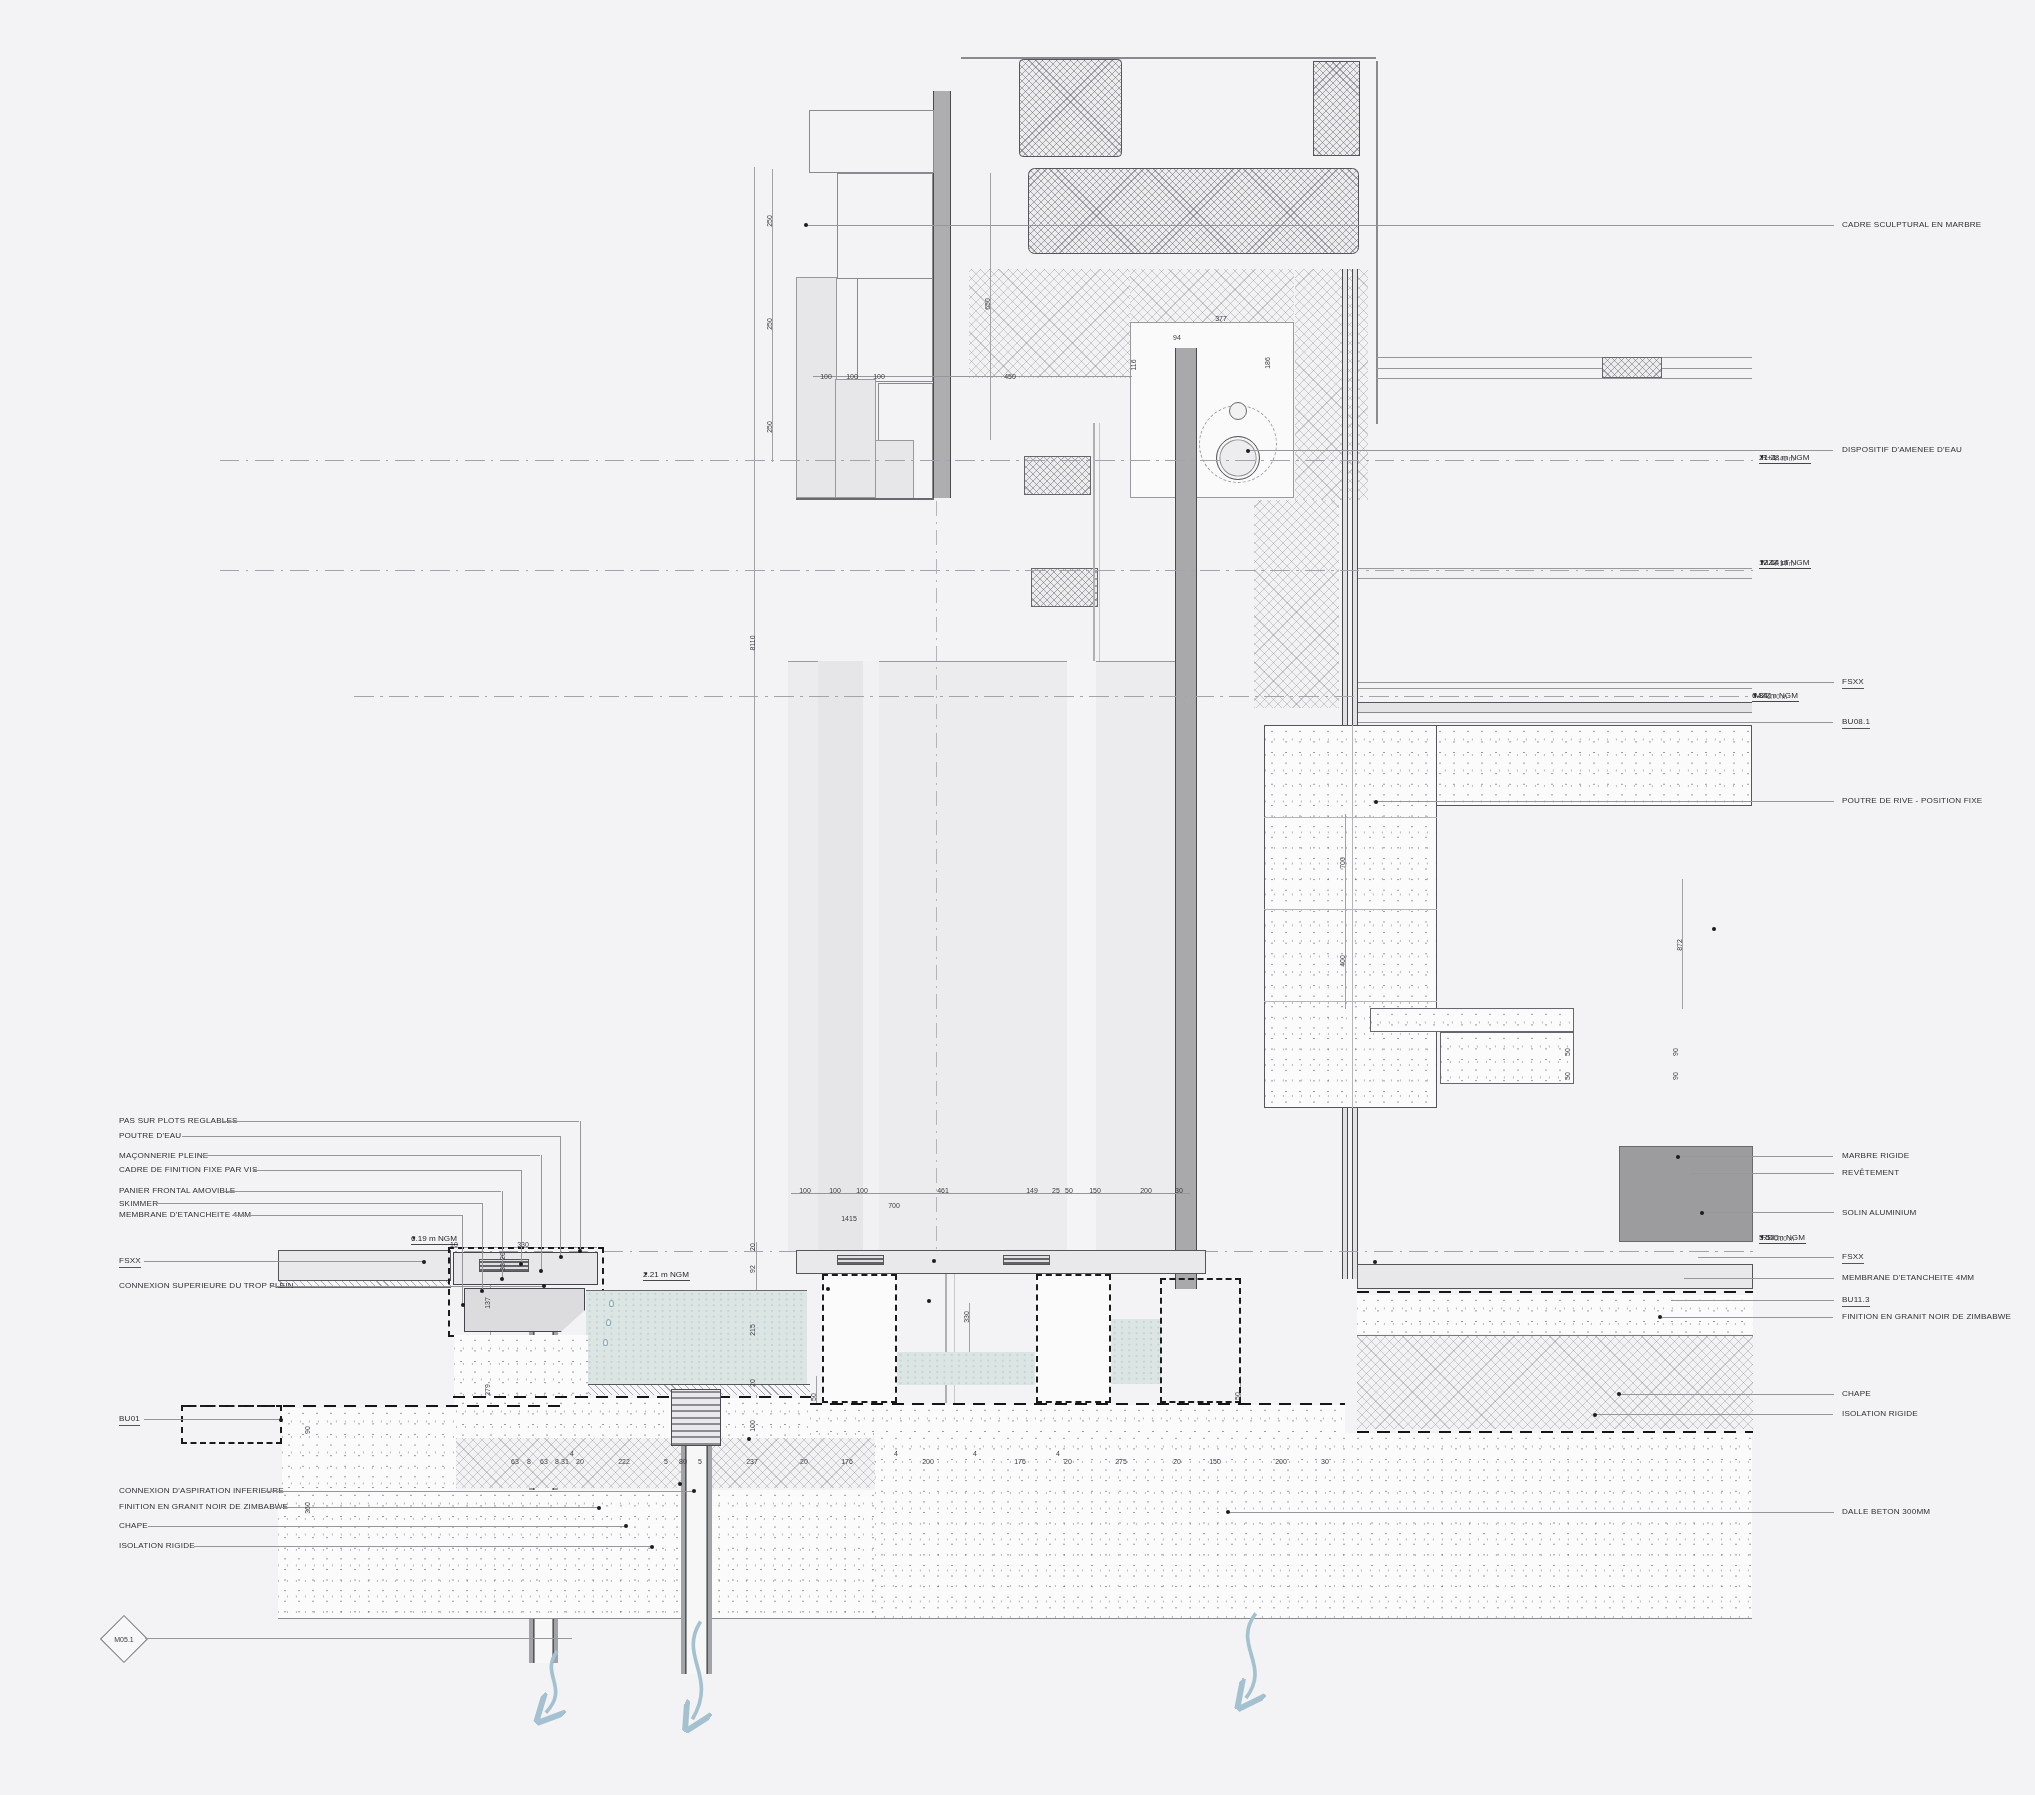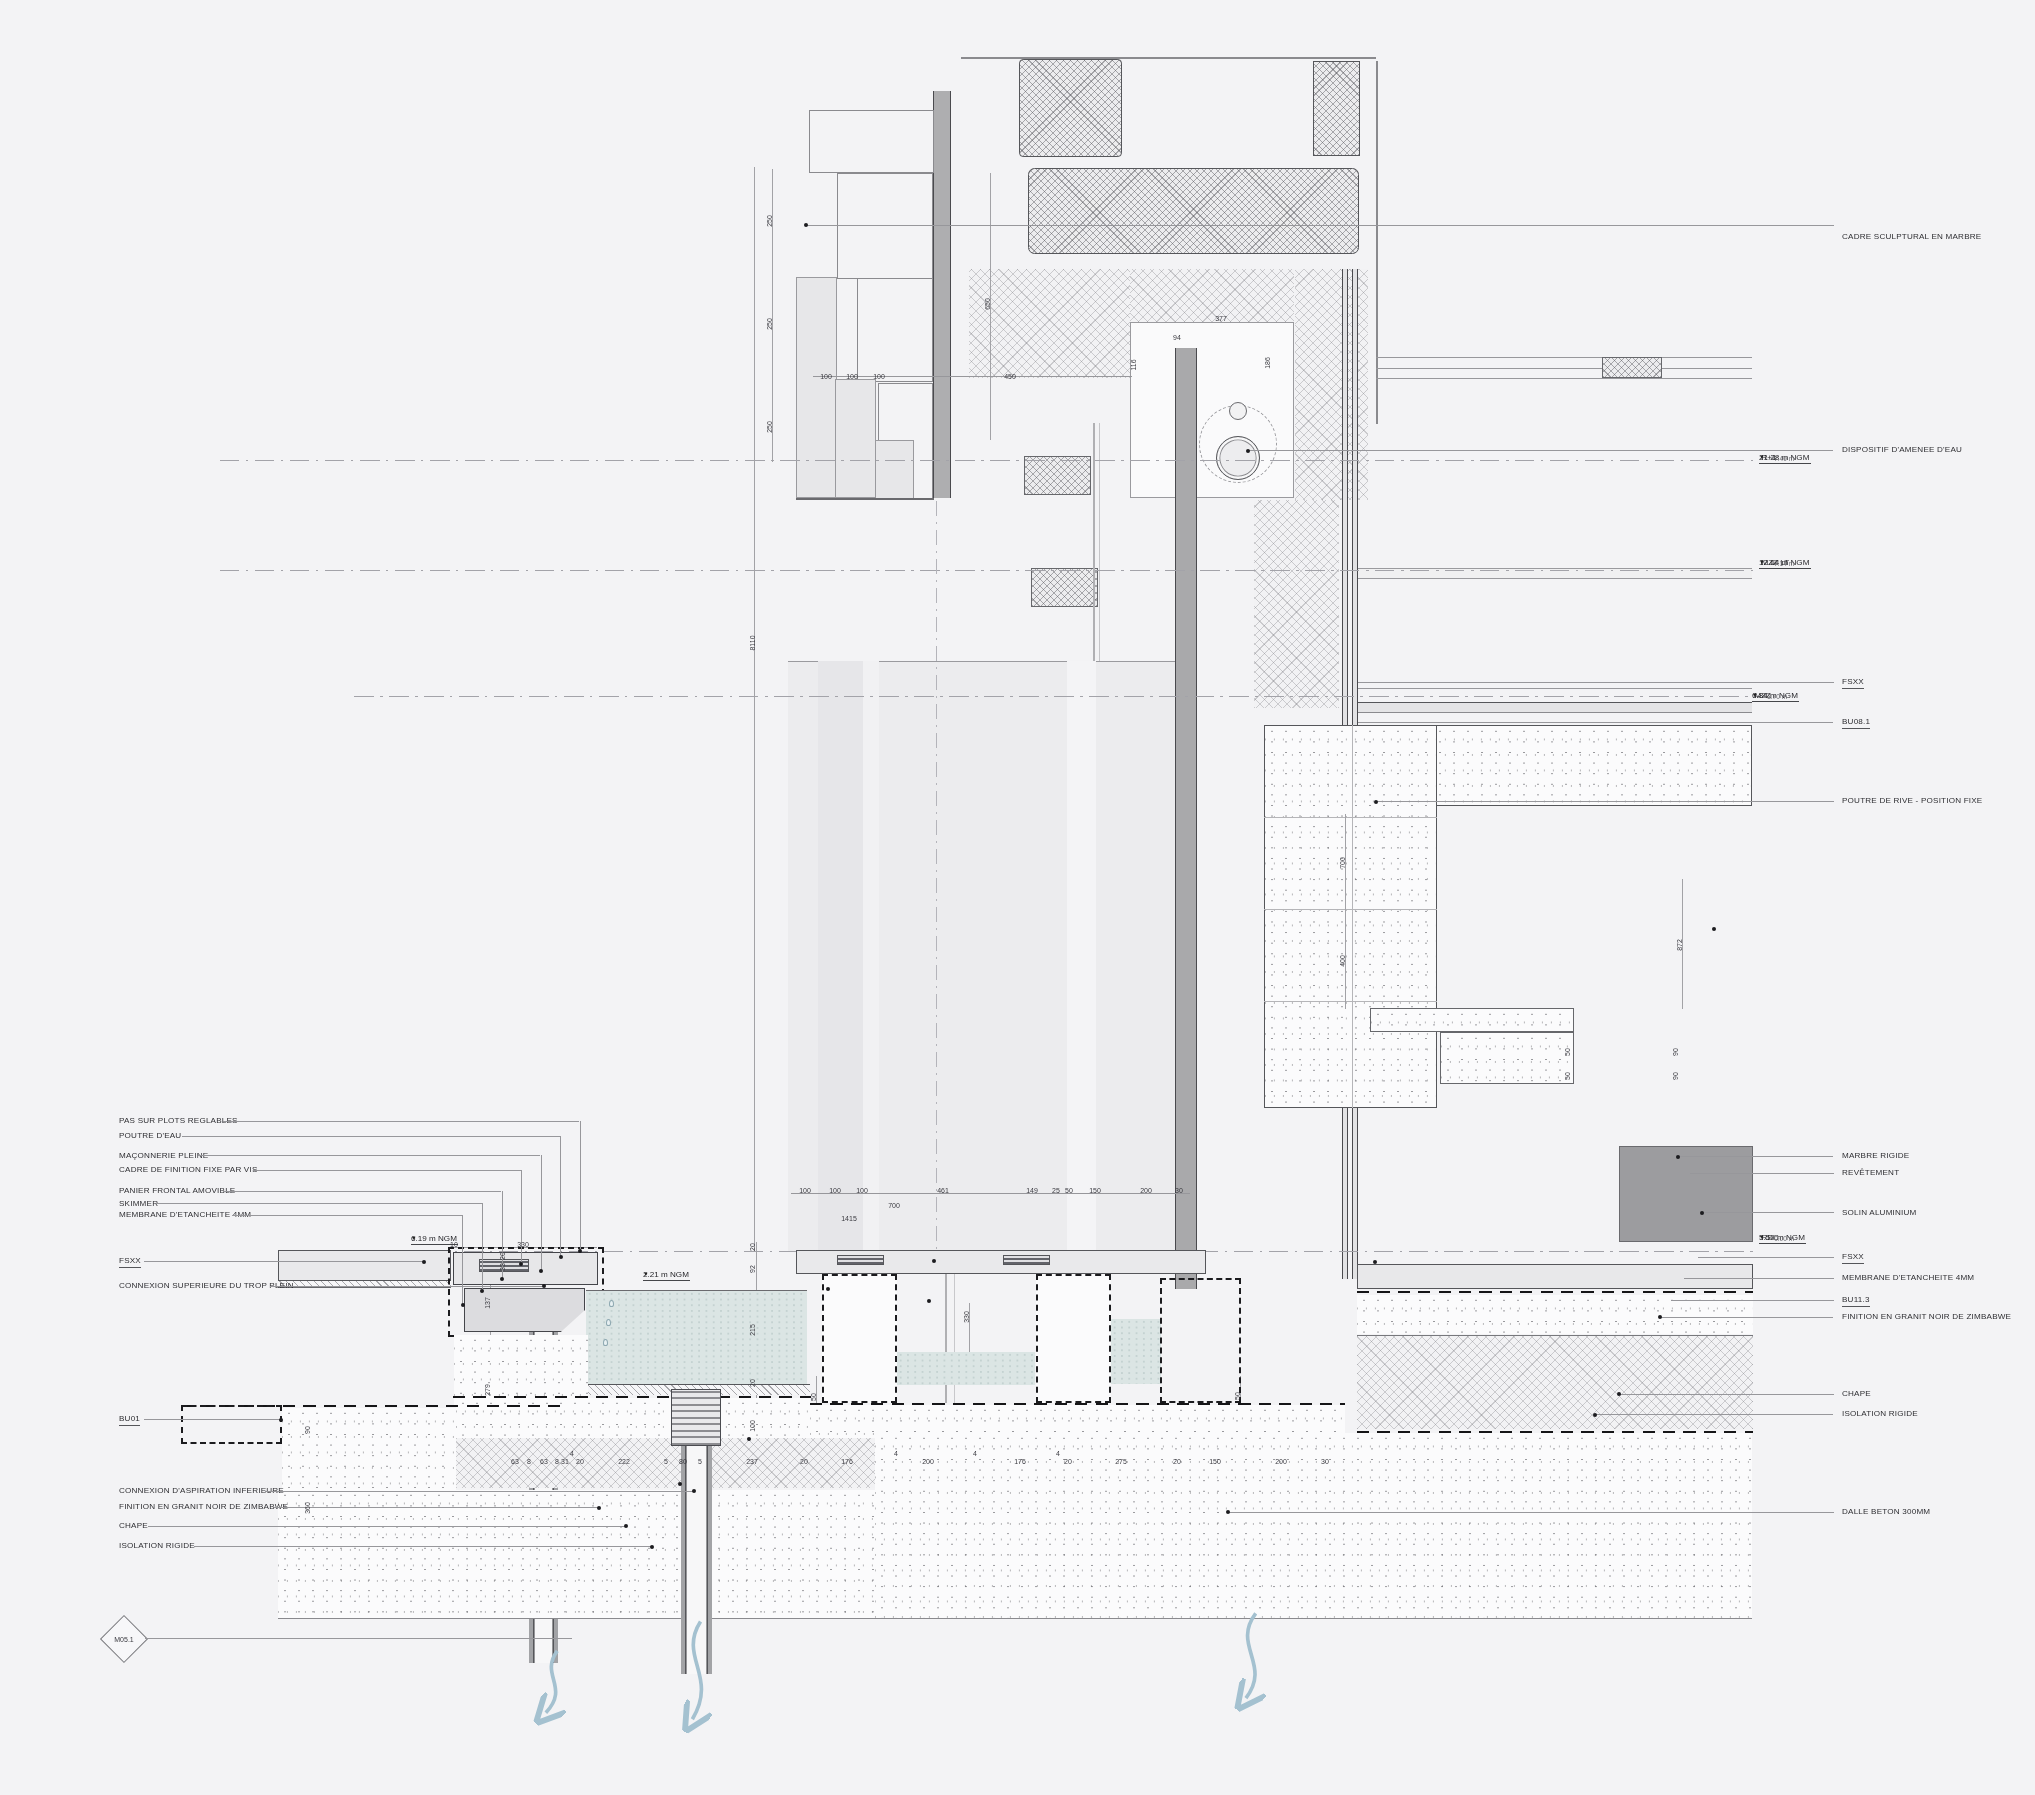--- a/index.html
+++ b/index.html
@@ -174,21 +174,21 @@
     <defs>
       <marker id="ah" markerWidth="8" markerHeight="8" refX="4" refY="4" orient="auto">
         <path d="M0,0 L8,4 L0,8" fill="none" stroke="#a4c1d0" stroke-width="1.6"></path>
       </marker>
     </defs>
     <path d="M684,2028 C662,2058 700,2072 670,2104" fill="none" stroke="#a4c1d0" stroke-width="4.5" marker-end="url(#ah)"></path>
     <path d="M860,1992 C832,2036 882,2058 850,2112" fill="none" stroke="#a4c1d0" stroke-width="4.5" marker-end="url(#ah)"></path>
     <path d="M1542,1982 C1512,2022 1562,2044 1530,2086" fill="none" stroke="#a4c1d0" stroke-width="4.5" marker-end="url(#ah)"></path>
   </svg>
 
-<div class="lbl" style="left: 1842px; top: 220px; margin-top: 12px;">CADRE SCULPTURAL EN MARBRE</div>
+<div class="lbl" style="left: 1842px; top: 220px;">CADRE SCULPTURAL EN MARBRE</div>
     <div class="hline" style="left: 806px; top: 225px; width: 1028px;"></div>
     <div class="dot" style="left: 804px; top: 223px;"></div>
     <div class="lbl" style="left: 1842px; top: 445px;">DISPOSITIF D'AMENEE D'EAU</div>
     <div class="hline" style="left: 1247px; top: 450px; width: 586px;"></div>
     <div class="dot" style="left: 1246px; top: 449px;"></div>
     <div class="lbl u" style="left: 1842px; top: 677px;">FSXX</div>
     <div class="hline" style="left: 1580px; top: 682px; width: 254px;"></div>
     <div class="lbl u" style="left: 1842px; top: 717px;">BU08.1</div>
     <div class="hline" style="left: 1638px; top: 722px; width: 195px;"></div>
     <div class="lbl" style="left: 1842px; top: 796px;">POUTRE DE RIVE - POSITION FIXE</div>

